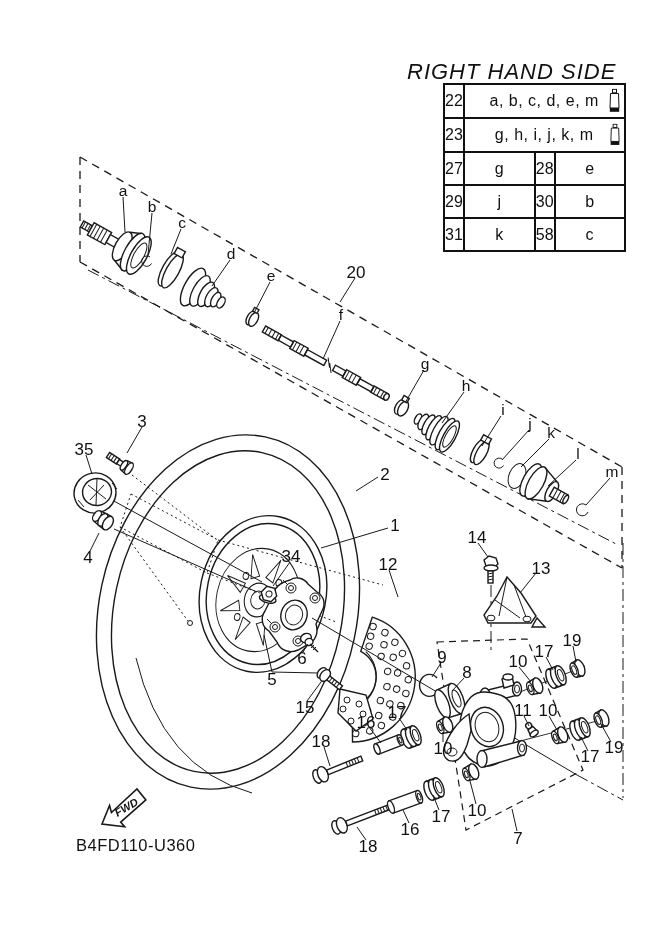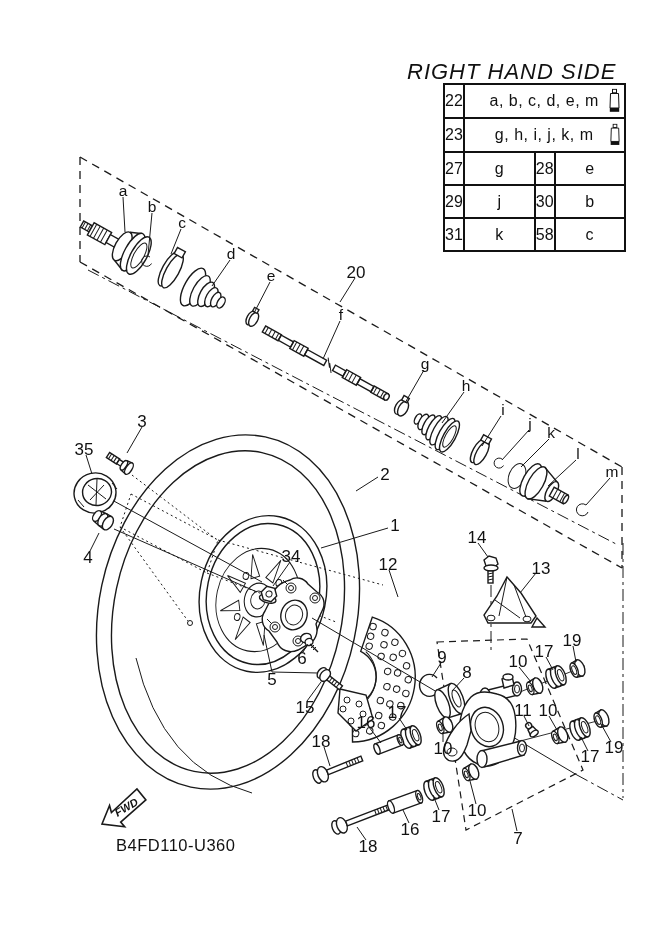--- a/index.html
+++ b/index.html
@@ -1,21 +1,21 @@
 <!DOCTYPE html>
 <html><head>
 <meta charset="utf-8">
 <style>
   html,body{margin:0;padding:0;background:#fff;}
   .stage{position:relative;width:661px;height:935px;background:#fff;overflow:hidden;
          font-family:"Liberation Sans",sans-serif;color:#111;}
   .art{position:absolute;left:0;top:0;}
   .title{position:absolute;left:407px;top:59px;font-size:22px;font-weight:normal;font-style:italic;
          letter-spacing:1px;white-space:nowrap;}
-  .code{position:absolute;left:76px;top:836px;font-size:16.5px;letter-spacing:.5px;margin-left:40px;}
+  .code{position:absolute;left:76px;top:836px;font-size:16.5px;letter-spacing:.5px;}
   .co{position:absolute;transform:translate(-50%,-50%);font-size:17px;line-height:1;}
   .co.letter{font-size:15.5px;}
   table.ref{position:absolute;left:443px;top:83px;border-collapse:collapse;table-layout:fixed;}
   table.ref td{border:2px solid #111;padding:0;text-align:center;font-size:16px;height:31px;
                font-family:"Liberation Sans",sans-serif;}
   table.ref tr.rfull td{height:32px;}
   td.num{font-size:14.5px;}
   td.letters{text-align:left;padding-left:5px;position:relative;letter-spacing:.5px;}
   td.empty{border:none;}
   .tube{position:absolute;right:3px;top:50%;transform:translateY(-50%);}

